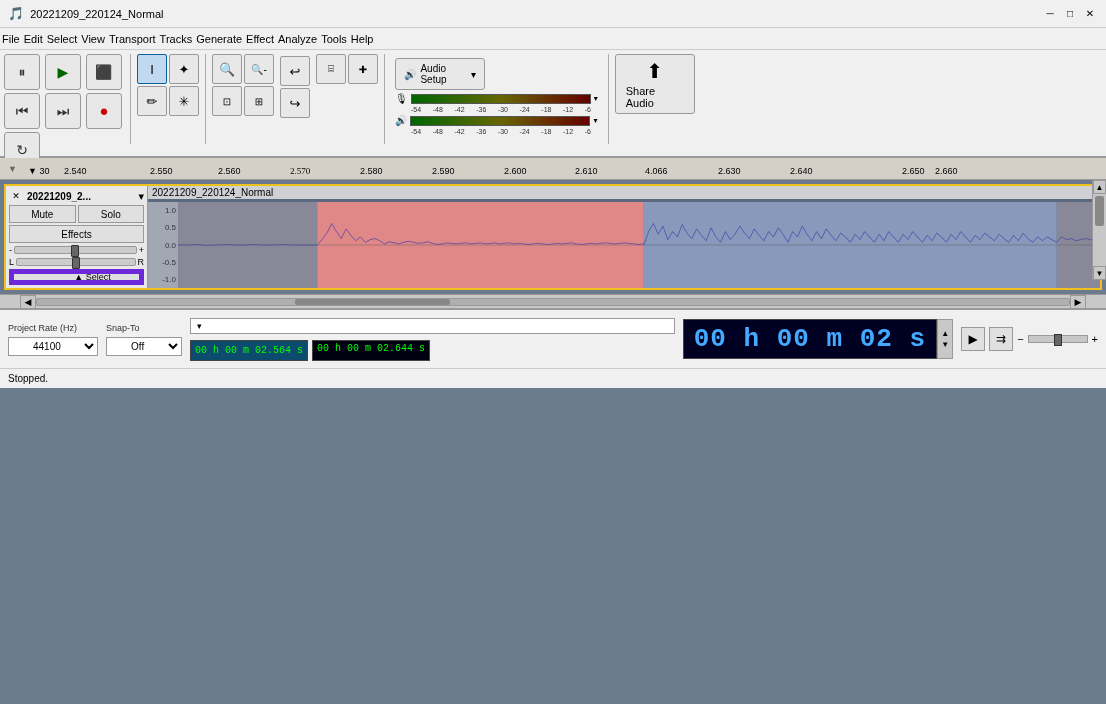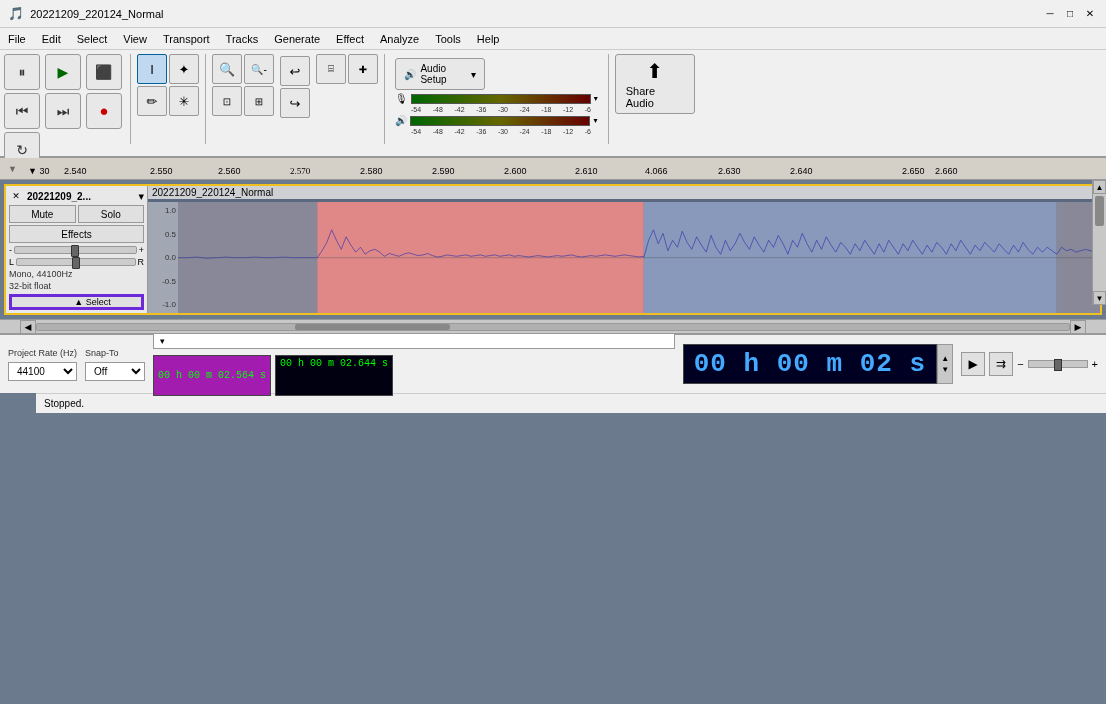--- a/index.html
+++ b/index.html
@@ -41,21 +41,21 @@
     }
     
     #menubar {
       background: #f0f0f0;
       height: 22px;
       display: flex;
       align-items: center;
       border-bottom: 1px solid #ccc;
     }
     .menu-item {
-      padding: 2px 8px;
+      padding: 2px 2px;
       font-size: 11px;
       cursor: pointer;
       color: #000;
     }
     
     #toolbar {
       background: #f0f0f0;
       height: 108px;
       display: flex;
       flex-direction: row;
@@ -234,21 +234,21 @@
     .track-info {
       font-size: 9px;
       color: #333;
       line-height: 1.3;
     }
     .select-btn {
       width: 100%;
       height: 16px;
       font-size: 9px;
       background: #e0e0e0;
-      border: 3px solid #6d28d9;
+      border: 5px solid #6d28d9;
       cursor: pointer;
       display: flex;
       align-items: center;
       justify-content: center;
       padding-left: 32px;
     }
     
     .track-waveform-container {
       flex: 1;
       position: relative;
@@ -307,21 +307,21 @@
       flex-direction: column;
       gap: 4px;
     }
     .bottom-label {
       font-size: 9px;
       color: #333;
     }
     .bottom-dropdown {
       background: #fff;
       border: 1px solid #999;
-      padding: 2px 4px;
+      padding: 2px 20px;
       font-size: 10px;
       cursor: pointer;
       min-width: 60px;
     }
     .sel-label {
       font-size: 10px;
       flex: 1;
     }
     .sel-arrow {
       font-size: 9px;
@@ -371,21 +371,20 @@
     
     #statusbar {
       height: 20px;
       background: #f0f0f0;
       border-top: 1px solid #ccc;
       display: flex;
       align-items: center;
       padding: 0 8px;
       font-size: 10px;
       color: #000;
-      margin-left: 36px;
     }
     
     #toolbar-inner {
       display: flex;
       flex-direction: row;
       align-items: flex-start;
       padding: 4px;
       gap: 4px;
       width: 100%;
     }
@@ -587,24 +586,20 @@
         </div>
 
         <div class="pan-row">
           <span>L</span>
           <div class="gain-slider" style="flex:1;">
             <div class="gain-slider-thumb" style="left:50%;"></div>
           </div>
           <span>R</span>
         </div>
 
-        <div class="track-info">
-          <div>Mono, 44100Hz</div>
-          <div>32-bit float</div>
-        </div>
 
         <div class="select-btn">▲ Select</div>
       </div>
 
       <div class="track-waveform-container" style="flex:1; position:relative; overflow:hidden; background:#5a6880;">
 
         <div class="track-header-label" style="position:absolute; top:0; left:0; right:0; background:rgba(220,220,220,0.9); font-size:10px; padding:1px 4px; z-index:10;">20221209_220124_Normal</div>
 
         <div style="position:absolute; top:16px; left:0; width:30px; bottom:0; display:flex; flex-direction:column; justify-content:space-between; padding:4px 2px; font-size:8px; color:#333; text-align:right; z-index:5; background:rgba(232,232,232,0.5);">
           <span>1.0</span>
@@ -676,21 +671,21 @@
       <option>Off</option>
     </select>
   </div>
 
   <div class="bottom-section" style="flex:1;">
     <div style="background:#fff; border:1px solid #999; padding:2px 6px; display:flex; align-items:center; cursor:pointer; min-width:200px;">
       <span class="sel-arrow">▾</span>
     </div>
 
     <div style="display:flex; gap:4px; margin-top:2px;">
-      <div style="background:#a21caf; color:#00ff00; font-family:'Courier New',monospace; font-size:10px; padding:14px 4px; border:1px solid #444; white-space:nowrap;">00 h 00 m 02.564 s</div>
+      <div style="background:#0c4a6e; color:#00ff00; font-family:'Courier New',monospace; font-size:10px; padding:4px 4px; border:1px solid #444; white-space:nowrap;">00 h 00 m 02.564 s</div>
       <div style="background:#000011; color:#00ff00; font-family:'Courier New',monospace; font-size:10px; padding:2px 4px; border:1px solid #444; white-space:nowrap;">00 h 00 m 02.644 s</div>
     </div>
   </div>
 
   <div style="display:flex; flex-direction:row; align-items:center;">
     <div class="big-time-display" style="background:#000022; color:#44aaff; font-family:'Courier New',monospace; font-size:26px; font-weight:bold; padding:4px 10px; border:1px solid #444; letter-spacing:1px;">00 h 00 m 02 s</div>
     <div class="time-arrow" style="width:16px; height:40px; background:#c8c8c8; border:1px solid #999; display:flex; flex-direction:column; align-items:center; justify-content:center; cursor:pointer; font-size:8px; gap:2px;">
       <span>▲</span>
       <span>▼</span>
     </div>

